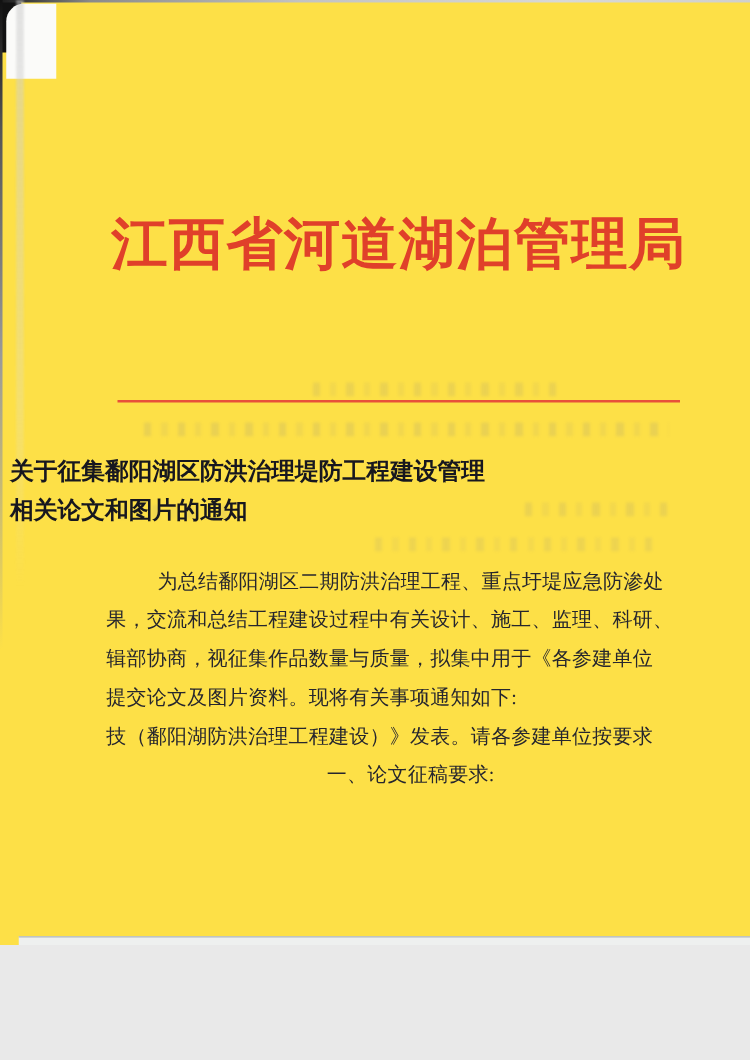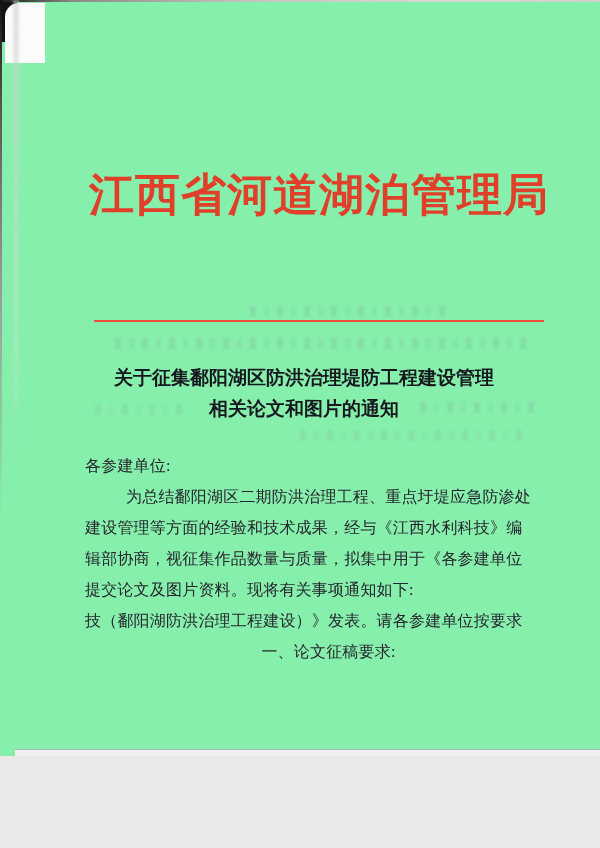--- a/index.html
+++ b/index.html
@@ -3,21 +3,21 @@
 <meta charset="utf-8">
 <style>
   * { margin: 0; padding: 0; box-sizing: border-box; }
   html, body { width: 600px; height: 848px; background: #e9e9e9; }
   body { font-family: "Liberation Serif", "DejaVu Serif", serif; }
 
   .scan-page {
     position: relative;
     width: 600px;
     height: 756px;
-    background: #86efac;
+    background: #fde047;
     overflow: hidden;
     color: #26262e;
   }
 
   
   .edge-top {
     position: absolute; top: 0; left: 0; right: 0; height: 2px;
     background: linear-gradient(to right, #1a1a1a, #8a8a8a 12%, #c2c2c2 40%, #d8d8d6 75%, #cfcfcd);
   }
   .corner-tl {
@@ -74,21 +74,20 @@
   }
   .red-rule {
     position: absolute; top: 320px; left: 94px; width: 450px; height: 2px;
     background: #e8503a;
   }
 
   
   .doc-title {
     position: absolute; top: 362px; left: 0; width: 100%;
     padding-left: 8px;
-    text-align: center;
     font-size: 19px; font-weight: bold; line-height: 31px;
     color: #17171f;
   }
 
   
   .doc-body {
     position: absolute; top: 450px; left: 85px; width: 455px;
     font-size: 16px; line-height: 31px;
     color: #26262e;
     letter-spacing: 0.2px;
@@ -126,23 +125,22 @@
 
 
   <div class="red-rule"></div>
 
   <div class="doc-title">
     <div>关于征集鄱阳湖区防洪治理堤防工程建设管理</div>
     <div>相关论文和图片的通知</div>
   </div>
 
   <div class="doc-body">
-    <div class="line">各参建单位:</div>
     <div class="line indent">为总结鄱阳湖区二期防洪治理工程、重点圩堤应急防渗处</div>
-    <div class="line">建设管理等方面的经验和技术成果，经与《江西水利科技》编</div>
+    <div class="line">果，交流和总结工程建设过程中有关设计、施工、监理、科研、</div>
     <div class="line">辑部协商，视征集作品数量与质量，拟集中用于《各参建单位</div>
     <div class="line">提交论文及图片资料。现将有关事项通知如下:</div>
     <div class="line">技（鄱阳湖防洪治理工程建设）》发表。请各参建单位按要求</div>
     <div class="line indent">一、论文征稿要求:</div>
   </div>
 
   <div class="page-number">- 1 -</div>
 
 </div>
 

